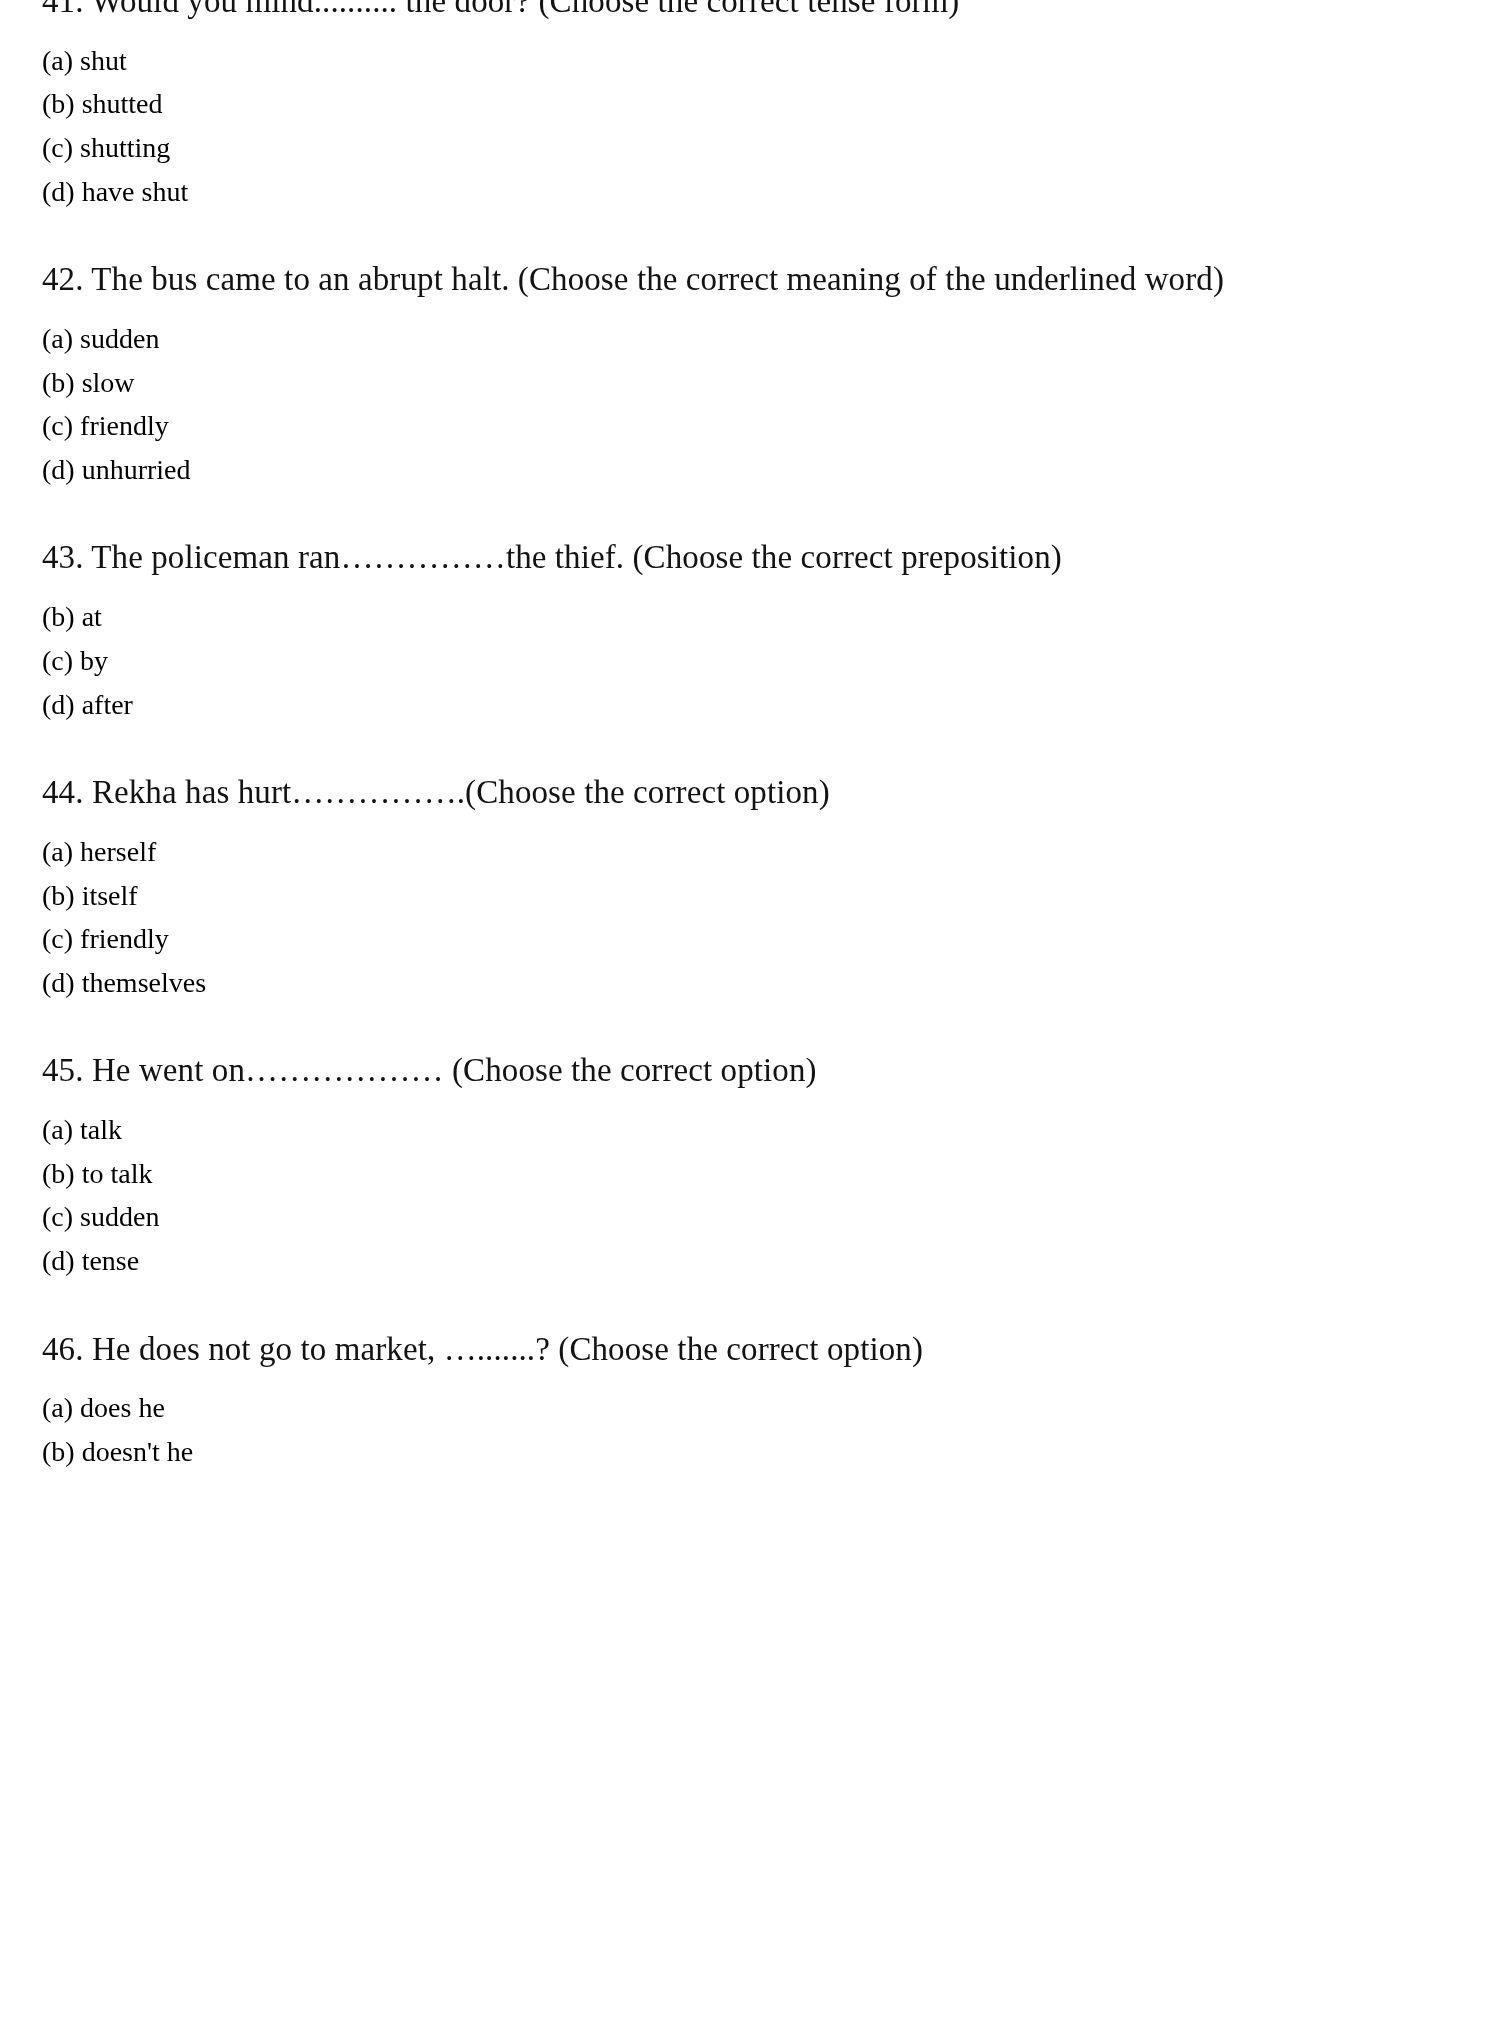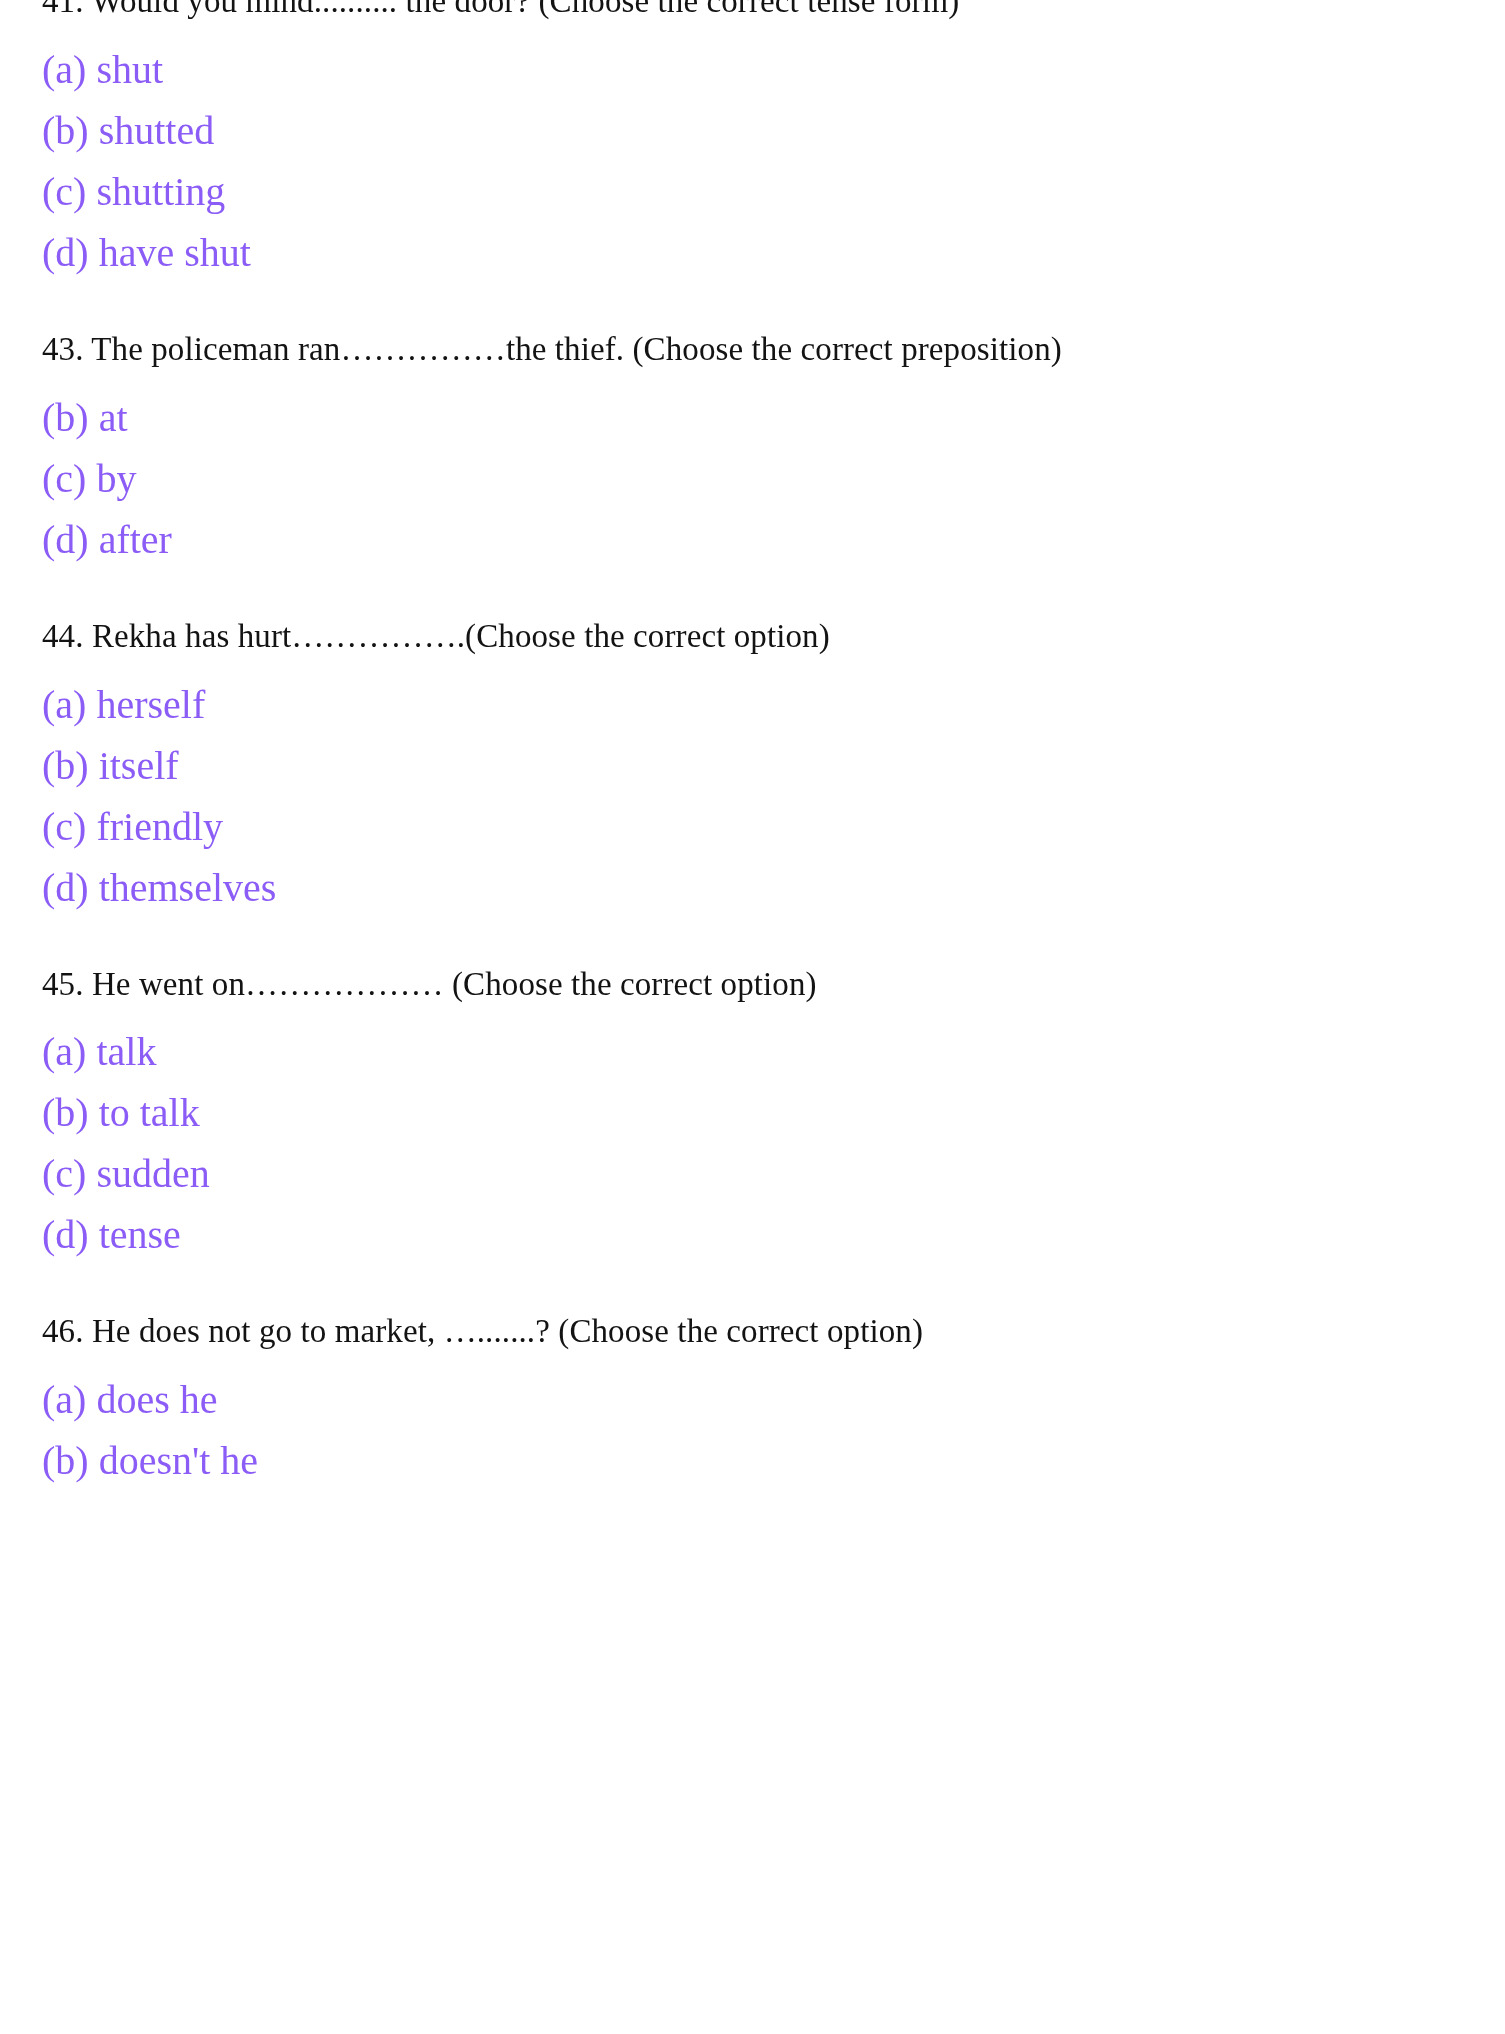--- a/index.html
+++ b/index.html
@@ -42,25 +42,25 @@
   .qtext {
     font-size: 33px;
     line-height: 1.42;
     letter-spacing: 0.1px;
     white-space: nowrap;
     margin: 0 0 16px 0;
     color: #131313;
   }
 
   .opt {
-    font-size: 40px;
+    font-size: 28px;
     line-height: 1.45;
     margin: 0 0 3px 0;
     white-space: nowrap;
-    color: #8b5cf6;
+    color: #000000;
   }
   .opt:last-child {
     margin-bottom: 0;
   }
 
   
   .qtext, .opt {
     text-rendering: optimizeLegibility;
   }
 </style>
@@ -71,20 +71,27 @@
   <div id="content">
 
     <div class="qblock">
       <p class="qtext">41. Would you mind.......... the door? (Choose the correct tense form)</p>
       <p class="opt">(a) shut</p>
       <p class="opt">(b) shutted</p>
       <p class="opt">(c) shutting</p>
       <p class="opt">(d) have shut</p>
     </div>
 
+    <div class="qblock">
+      <p class="qtext">42. The bus came to an abrupt halt. (Choose the correct meaning of the underlined word)</p>
+      <p class="opt">(a) sudden</p>
+      <p class="opt">(b) slow</p>
+      <p class="opt">(c) friendly</p>
+      <p class="opt">(d) unhurried</p>
+    </div>
 
     <div class="qblock">
       <p class="qtext">43. The policeman ran……………the thief. (Choose the correct preposition)</p>
       <p class="opt">(b) at</p>
       <p class="opt">(c) by</p>
       <p class="opt">(d) after</p>
     </div>
 
     <div class="qblock">
       <p class="qtext">44. Rekha has hurt…………….(Choose the correct option)</p>

